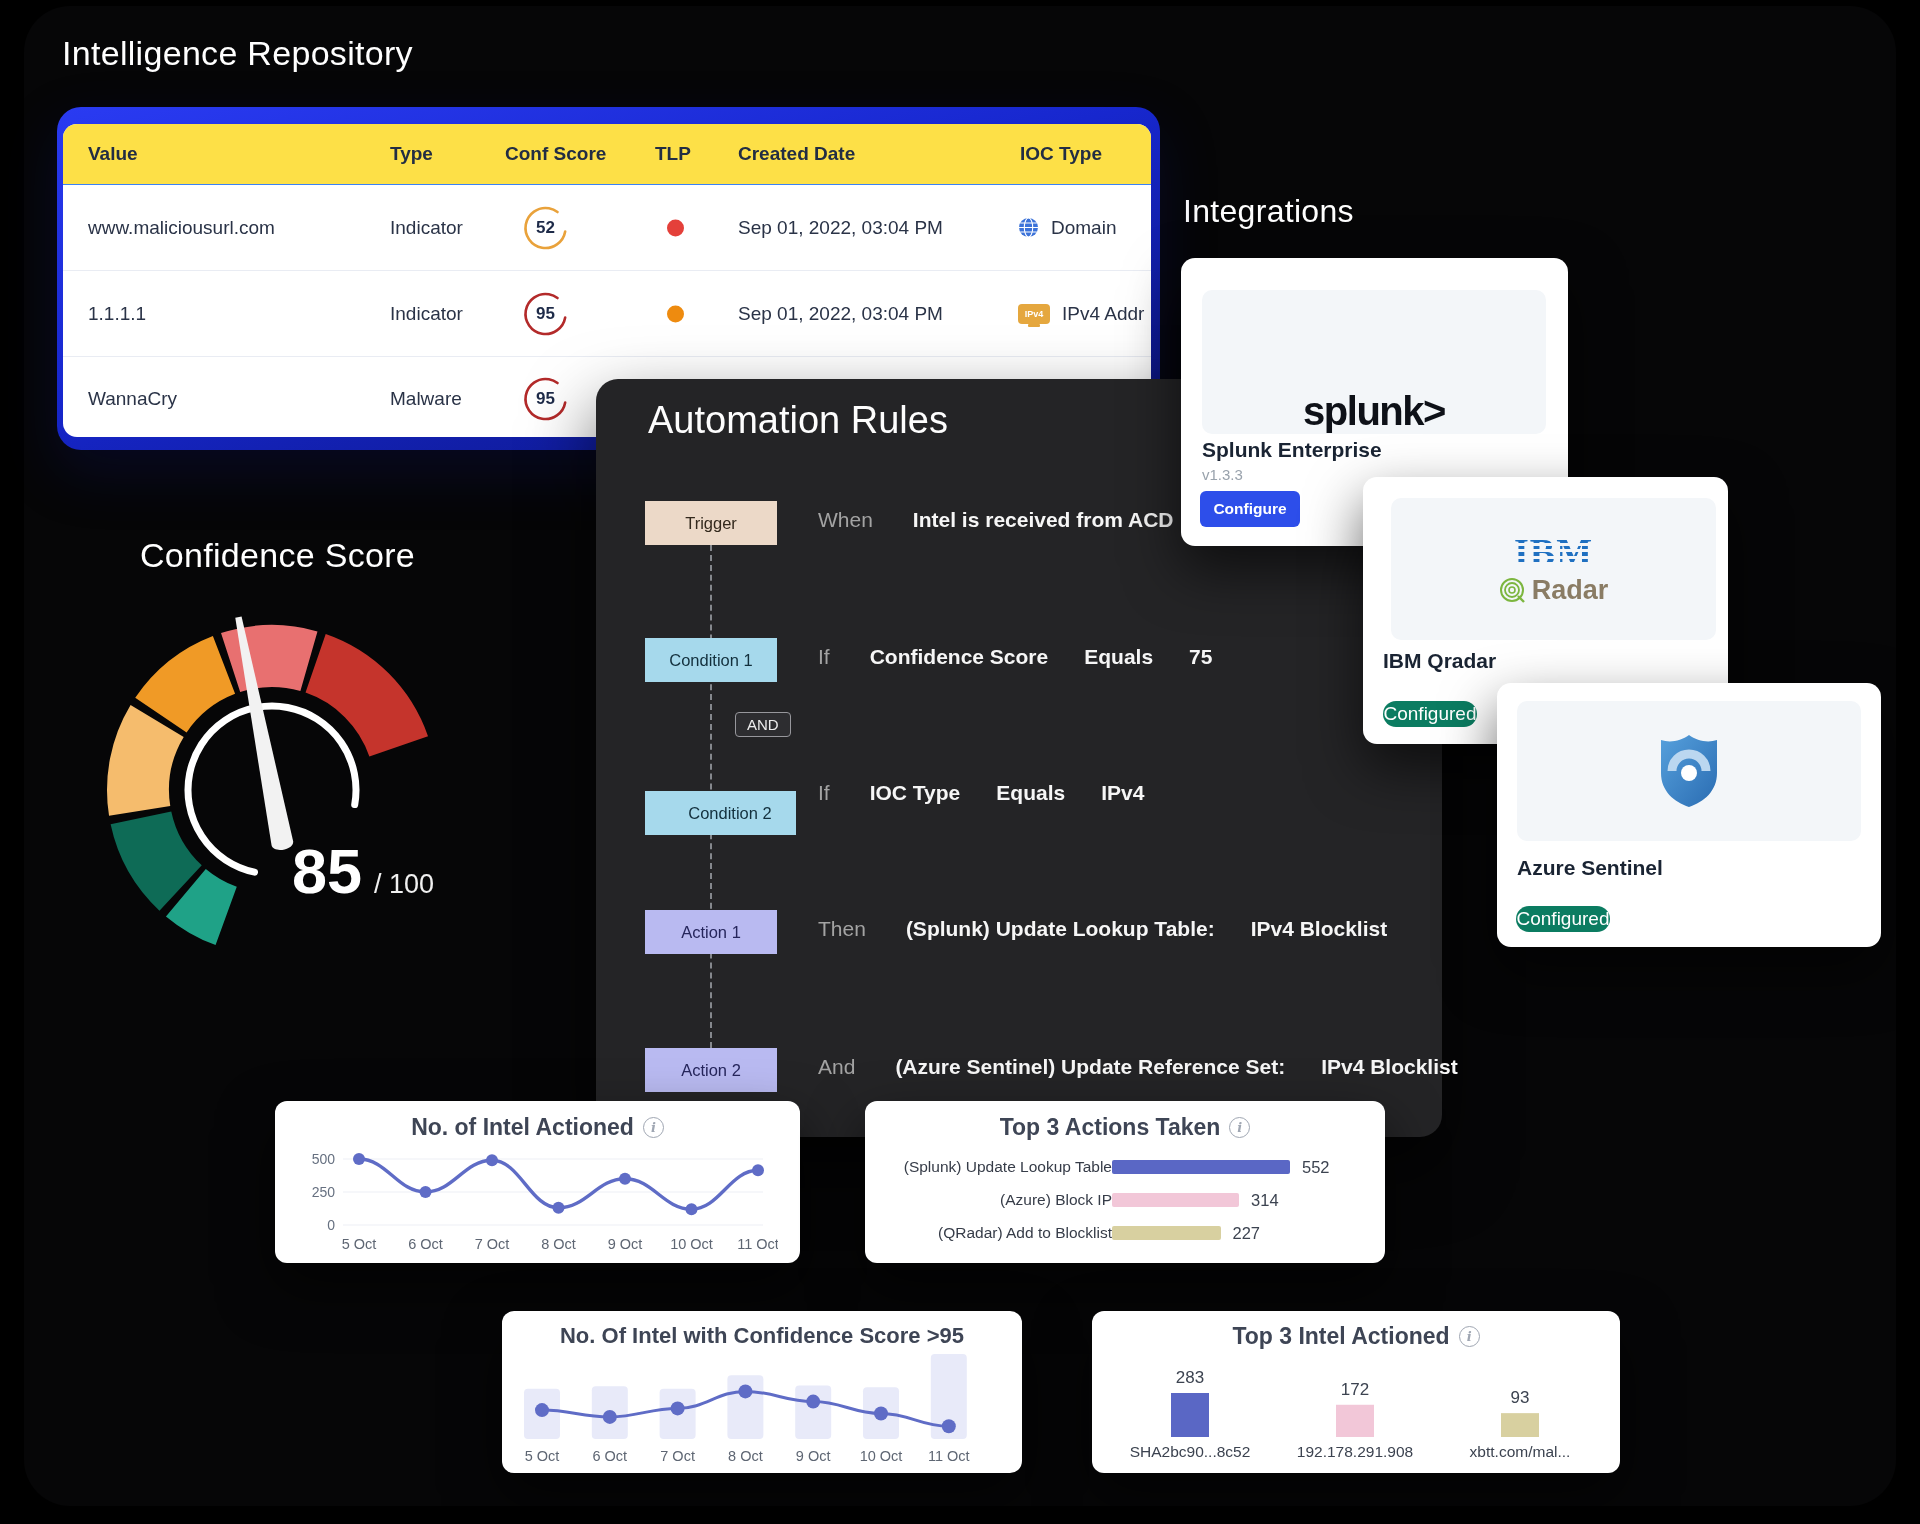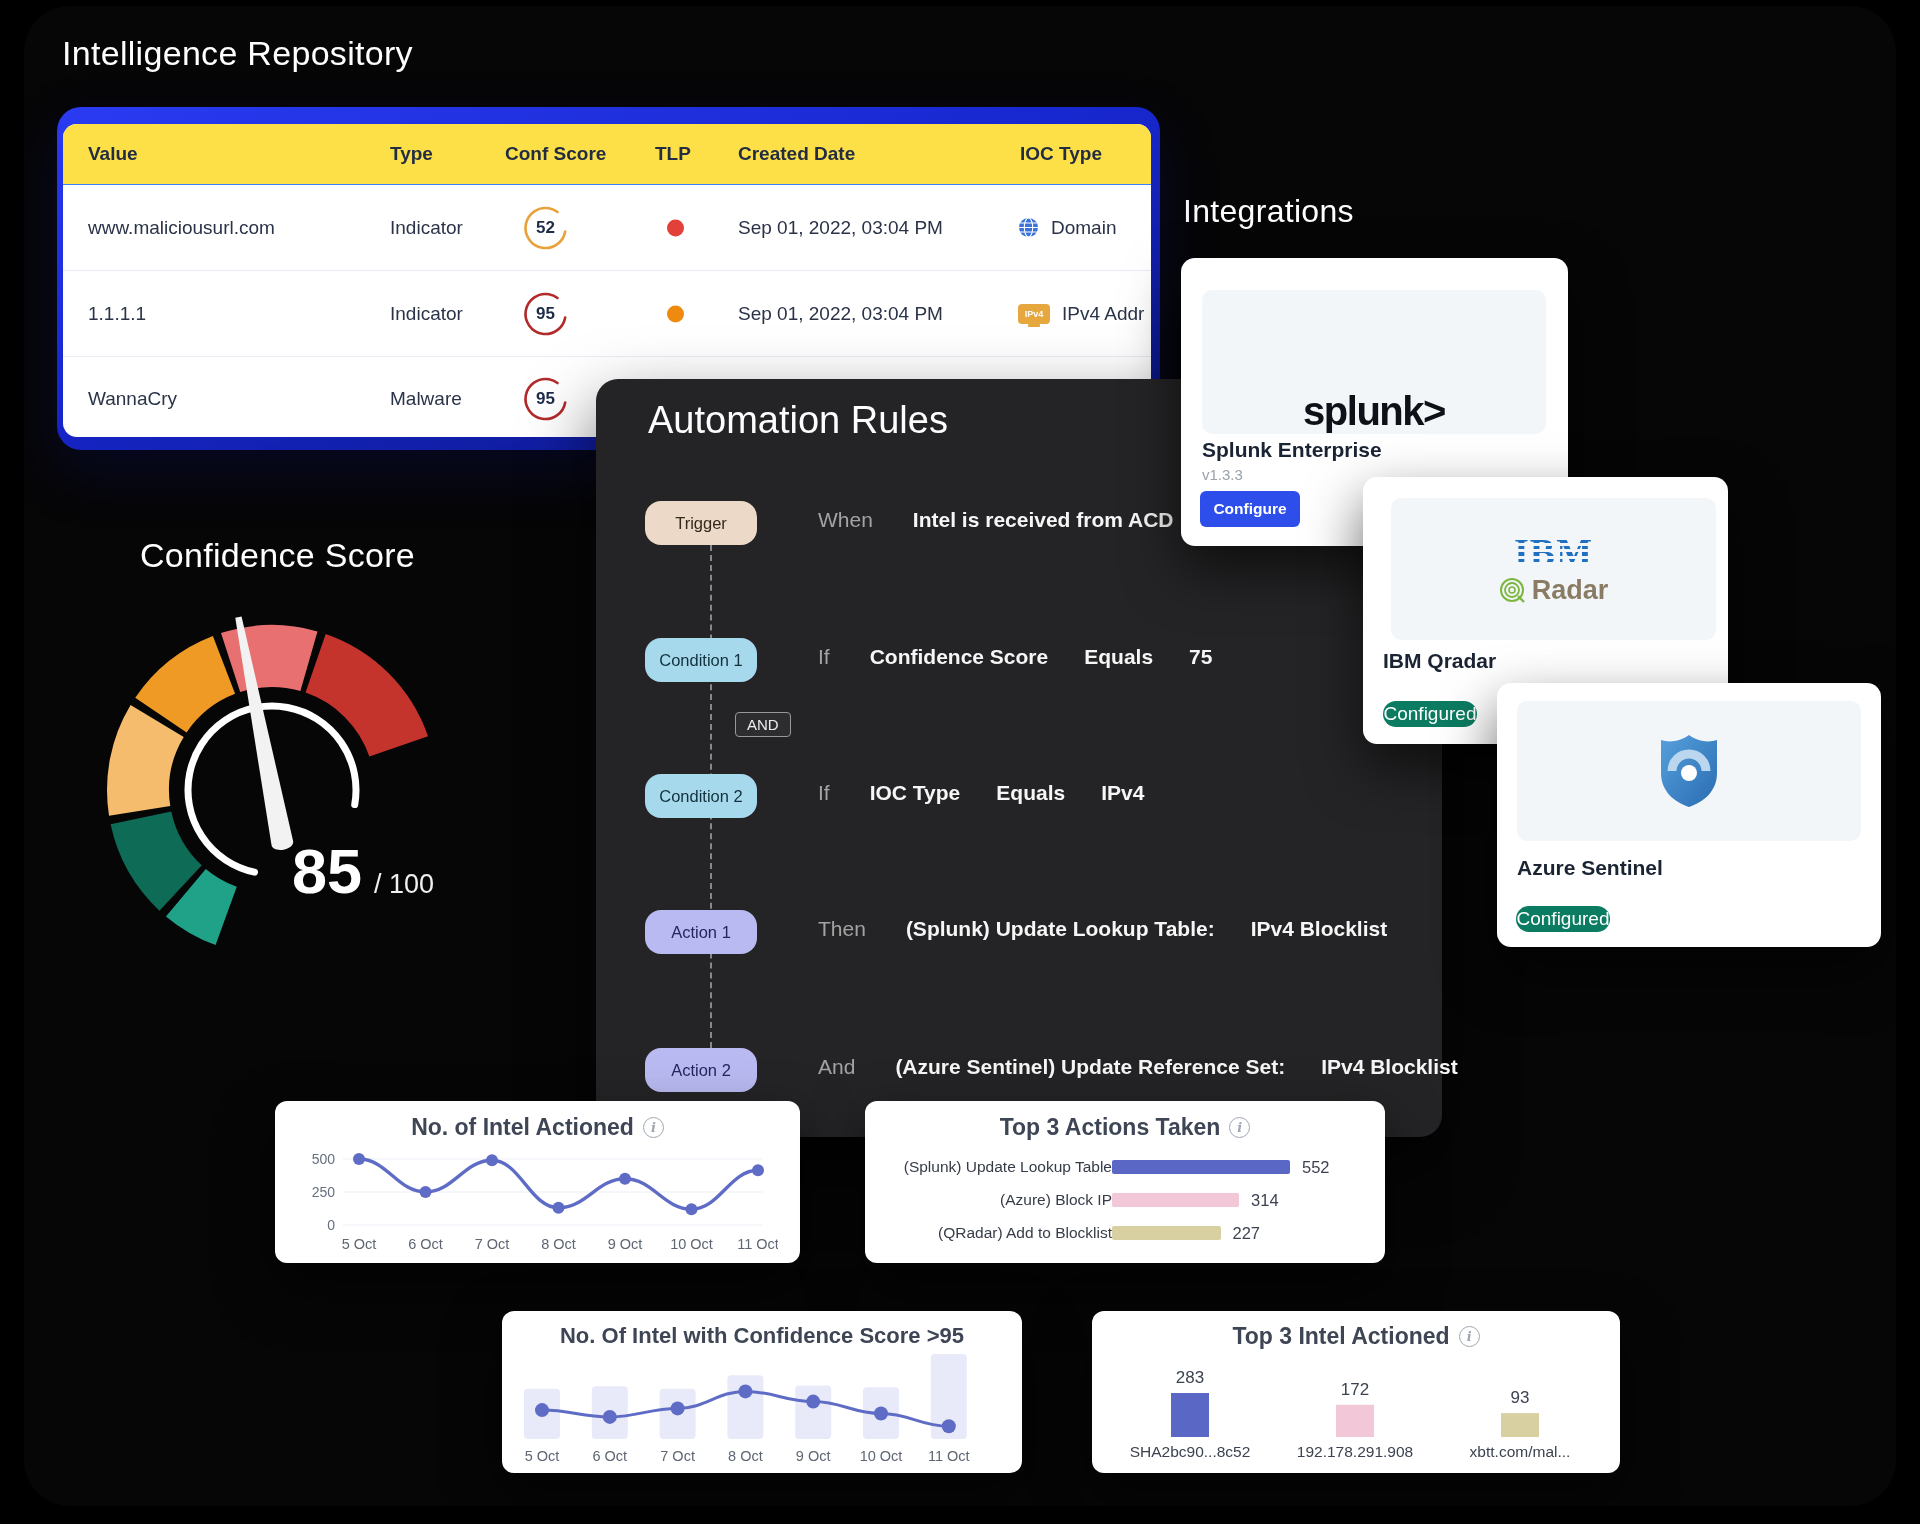--- a/index.html
+++ b/index.html
@@ -46,21 +46,21 @@
   .ibm-wrap::after{content:"";position:absolute;inset:0;
                    background:repeating-linear-gradient(180deg,transparent 0 3.5px,#f3f6f9 3.5px 6.5px);}
   .qradar-row{display:flex;align-items:center;gap:6px;margin-top:4px;}
   .qradar-text{font-size:27px;font-weight:700;color:#8A7C64;}
 
   
   .auto-card{position:absolute;left:596px;top:379px;width:846px;height:758px;background:#242426;border-radius:22px;
              z-index:2;box-shadow:0 30px 70px rgba(0,0,0,.6);}
   .auto-title{position:absolute;left:52px;top:20px;font-size:38px;font-weight:500;color:#fdfdfd;}
   .auto-dash{position:absolute;left:114px;top:166px;height:503px;border-left:2px dashed #85888d;}
-  .chip{position:absolute;left:49px;width:112px;height:44px;border-radius:16px;display:flex;align-items:center;
+  .chip{position:absolute;left:49px;width:132px;height:44px;border-radius:0;display:flex;align-items:center;
         justify-content:center;font-size:16.5px;font-weight:500;cursor:pointer;}
   .chip.trigger{background:#ECD9C8;color:#33291d;}
   .chip.condition{background:#A6D9EC;color:#13303d;}
   .chip.action{background:#B9BAF1;color:#26265c;}
   .rule-row{position:absolute;left:222px;display:flex;align-items:baseline;white-space:nowrap;}
   .rule-label{font-size:21px;color:#a3a3a3;margin-right:40px;}
   .rule-seg{font-size:21px;font-weight:600;color:#f6f6f6;margin-right:36px;}
   .and-badge{position:absolute;left:139px;top:333px;padding:3px 11px;border:1.3px solid #97979c;border-radius:4px;
              background:#2d2d30;color:#ececec;font-size:15px;}
 
@@ -218,21 +218,21 @@
     <div class="chip condition" style="top:259px;">Condition 1</div>
     <div class="rule-row" style="top:266px;">
       <span class="rule-label">If</span>
       <span class="rule-seg">Confidence Score</span>
       <span class="rule-seg">Equals</span>
       <span class="rule-seg">75</span>
     </div>
 
     <div class="and-badge">AND</div>
 
-    <div class="chip condition" style="top:395px;">Condition 2</div>
+    <div class="chip condition" style="top:412px;padding-left:19px;">Condition 2</div>
     <div class="rule-row" style="top:402px;">
       <span class="rule-label">If</span>
       <span class="rule-seg">IOC Type</span>
       <span class="rule-seg">Equals</span>
       <span class="rule-seg">IPv4</span>
     </div>
 
     <div class="chip action" style="top:531px;">Action 1</div>
     <div class="rule-row" style="top:538px;">
       <span class="rule-label">Then</span>

